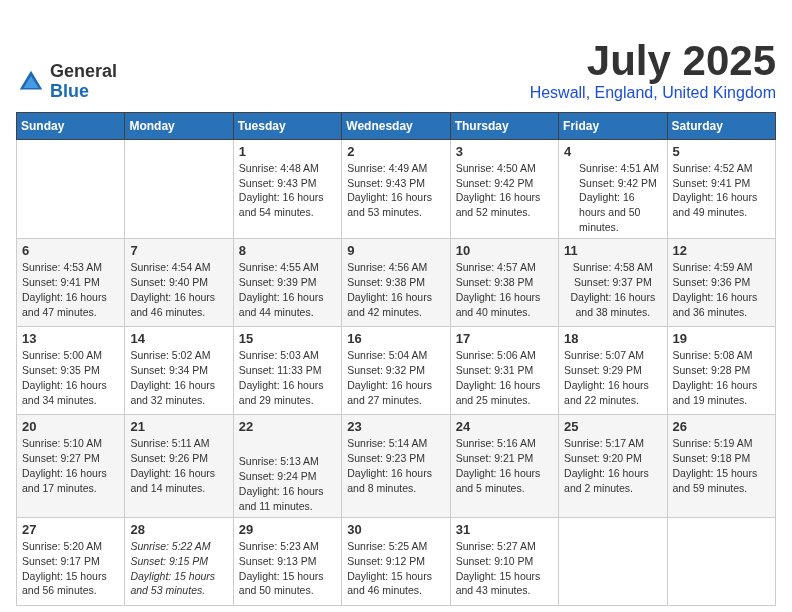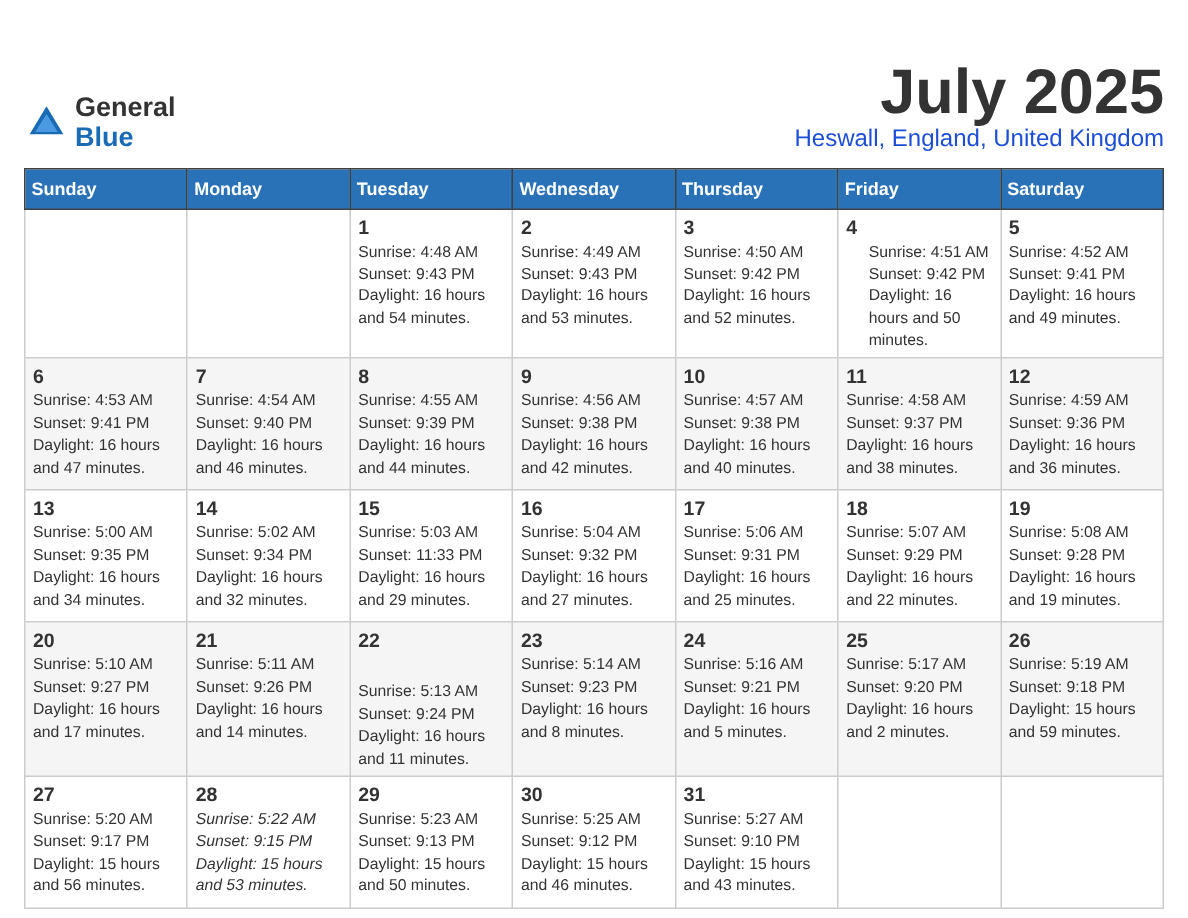--- a/index.html
+++ b/index.html
@@ -191,21 +191,21 @@
 Daylight: 16 hours and 42 minutes.</div>
         </td>
         <td>
           <div class="day-num">10</div>
           <div class="day-info" style="white-space: pre-line;">Sunrise: 4:57 AM
 Sunset: 9:38 PM
 Daylight: 16 hours and 40 minutes.</div>
         </td>
         <td>
           <div class="day-num">11</div>
-          <div class="day-info" style="white-space: pre-line;">Sunrise: 4:58 AM
+          <div class="day-info" style="white-space: pre-line; text-align: center;">Sunrise: 4:58 AM
 Sunset: 9:37 PM
 Daylight: 16 hours and 38 minutes.</div>
         </td>
         <td>
           <div class="day-num">12</div>
           <div class="day-info" style="white-space: pre-line;">Sunrise: 4:59 AM
 Sunset: 9:36 PM
 Daylight: 16 hours and 36 minutes.</div>
         </td>
       </tr>

